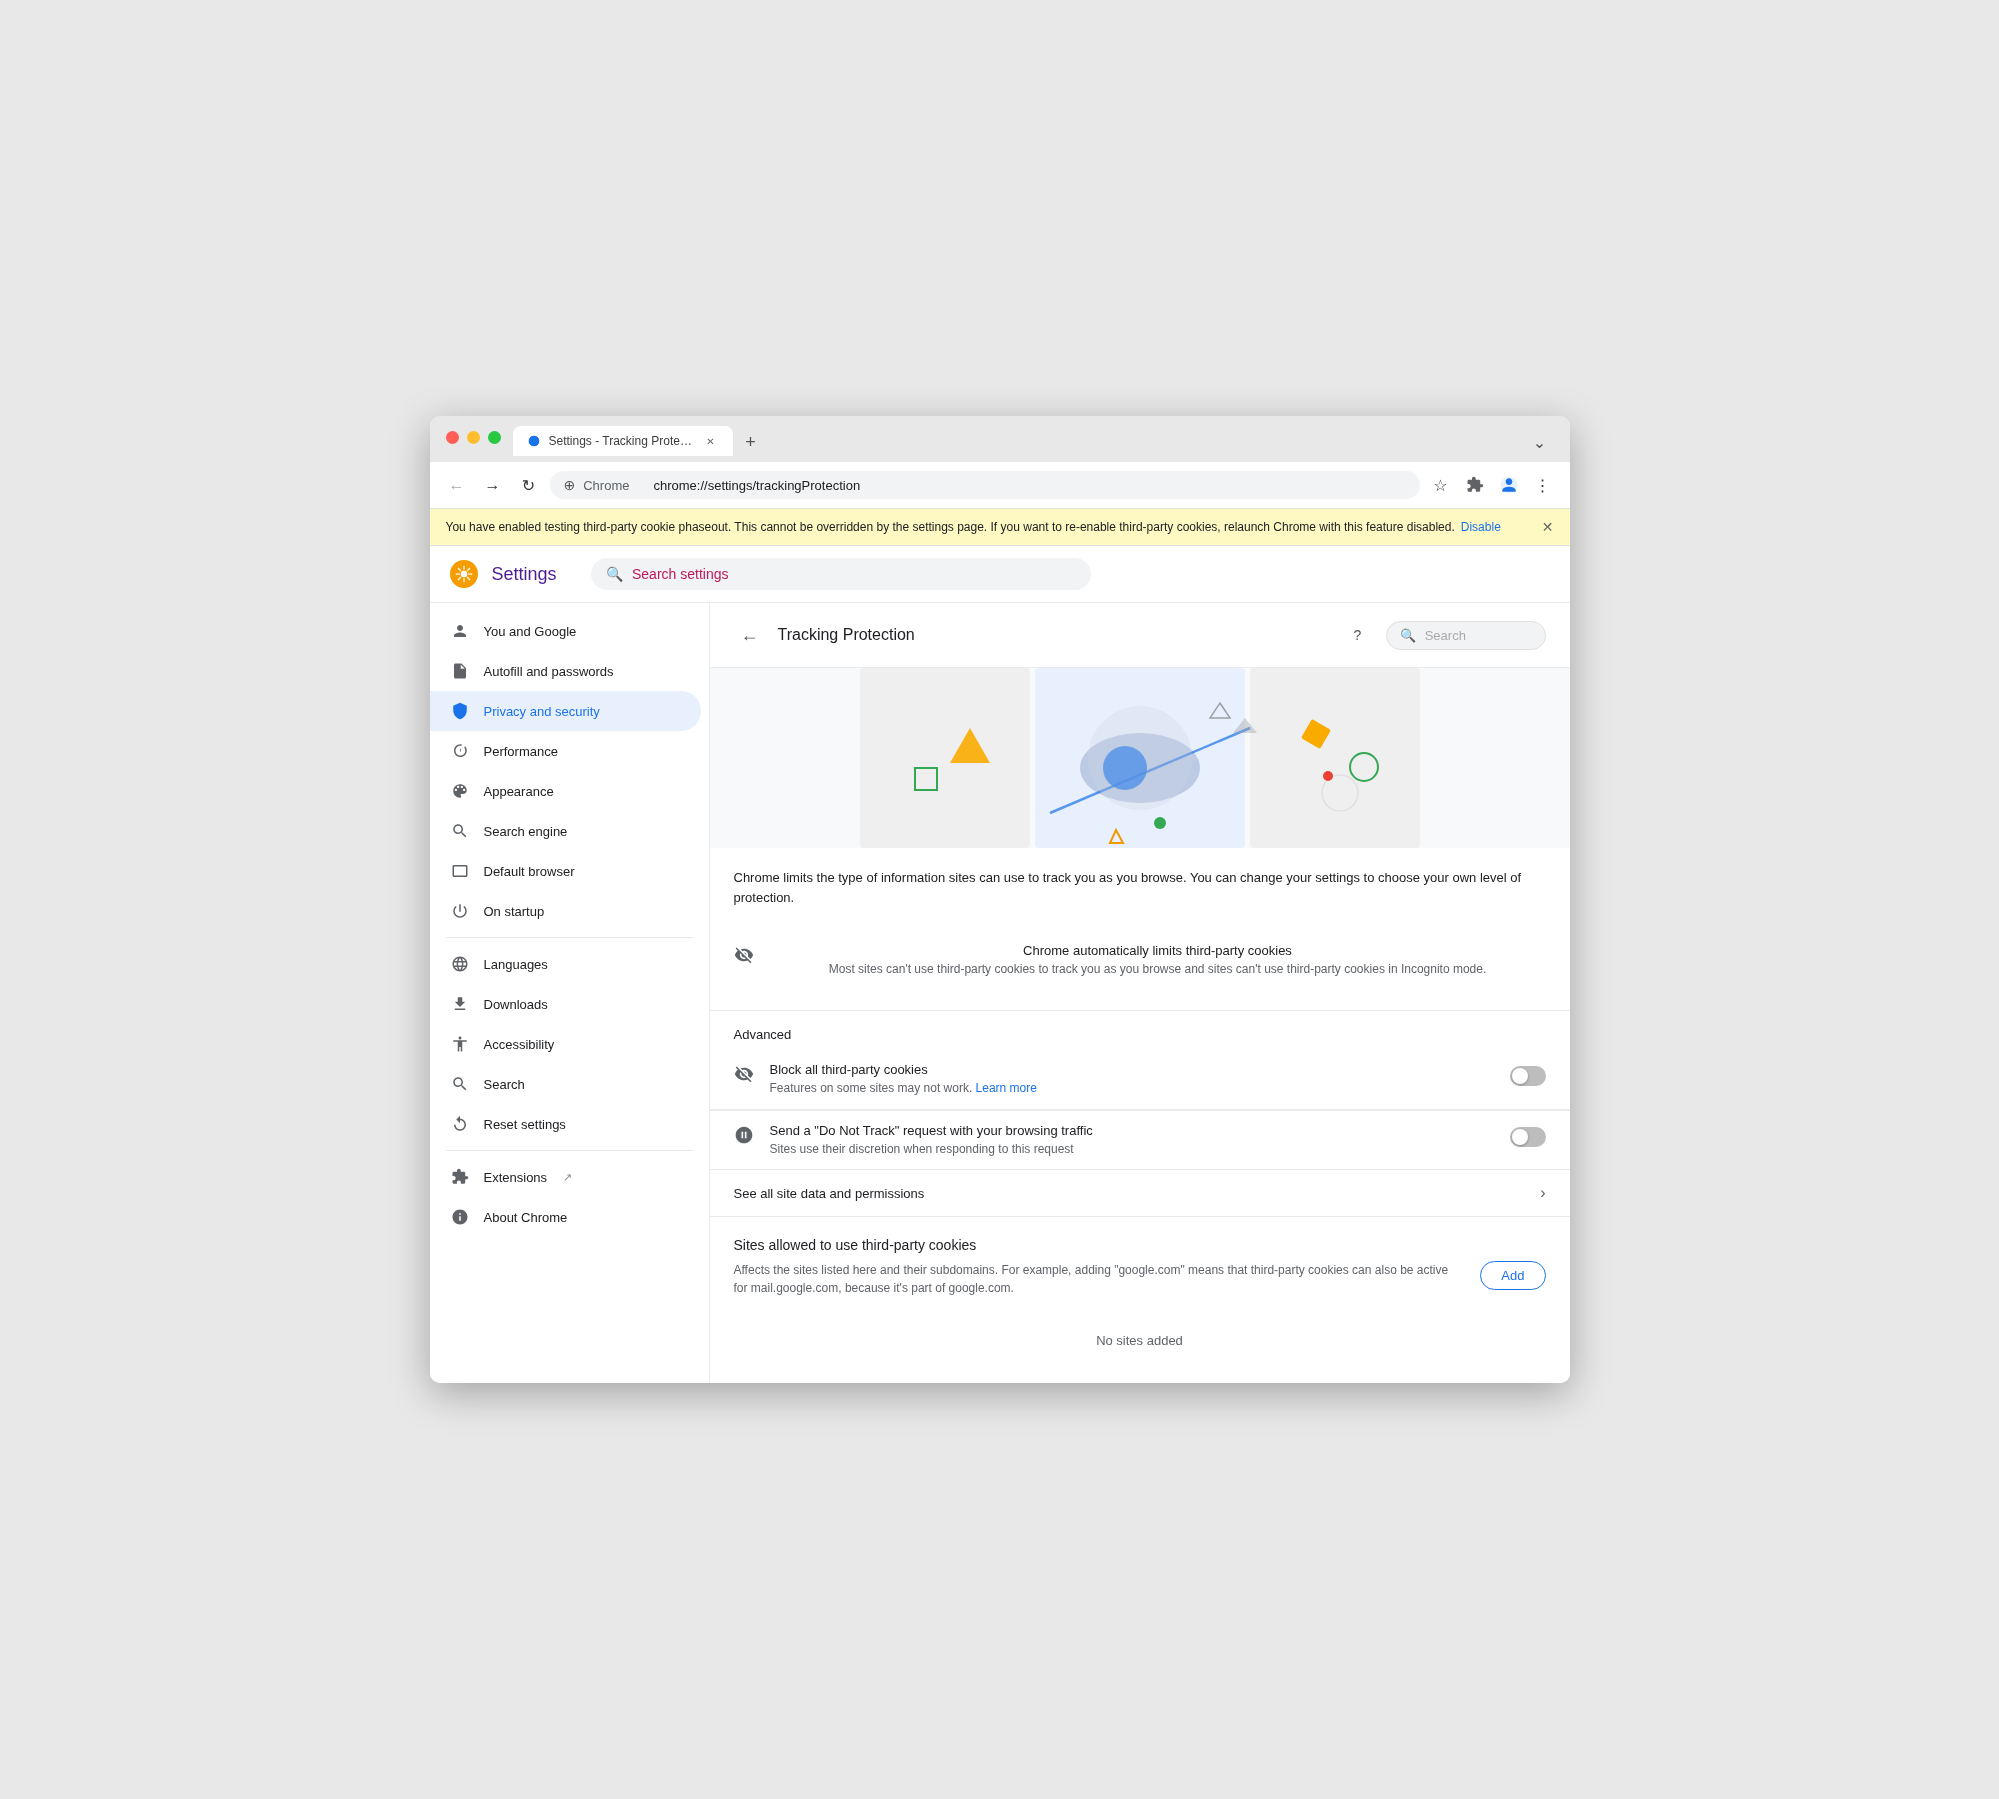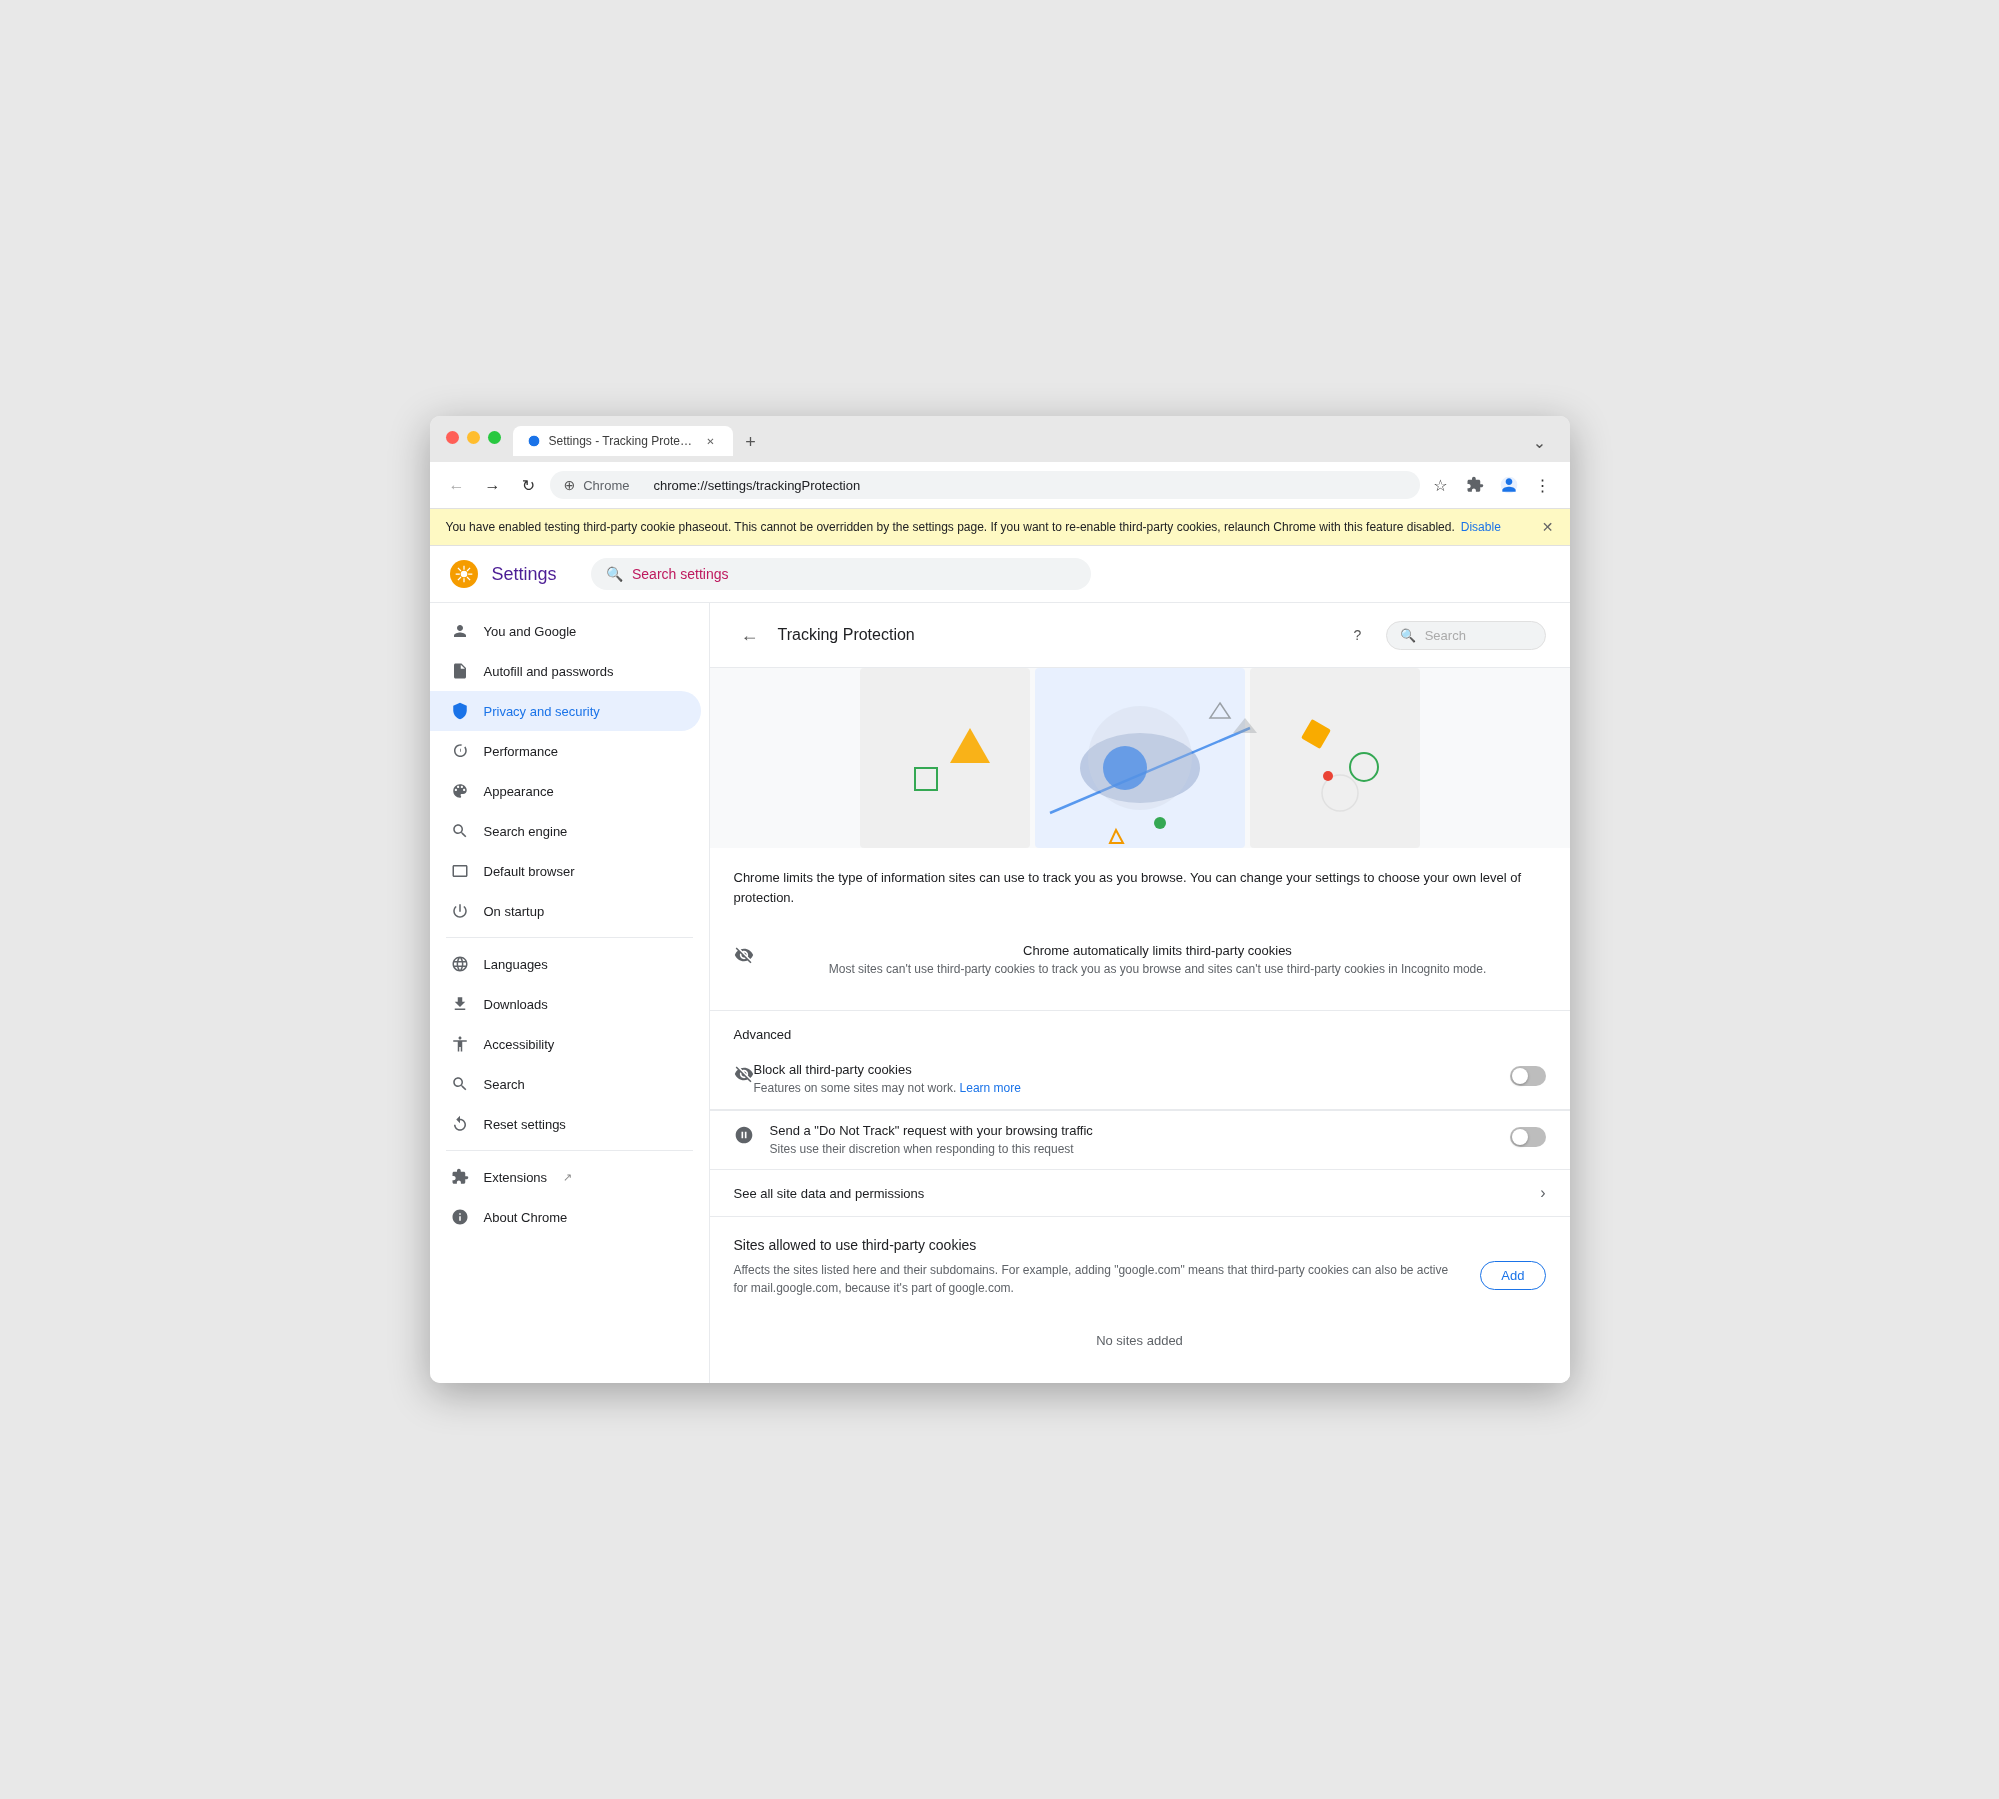--- a/index.html
+++ b/index.html
@@ -640,21 +640,21 @@
                 <div class="setting-title">Chrome automatically limits third-party cookies</div>
                 <div class="setting-desc">Most sites can't use third-party cookies to track you as you browse and sites can't use third-party cookies in Incognito mode.</div>
               </div>
             </div>
 
           </div>
 
           <div>
             <div class="section-label">Advanced</div>
 
-            <div class="content-section" style="display:flex; align-items:flex-start; padding: 12px 24px;">
+            <div class="content-section" style="display:flex; align-items:flex-start; gap:16px; padding: 12px 24px;">
               <div class="setting-icon" style="margin-top:2px;">
                 <svg width="20" height="20" viewBox="0 0 24 24" fill="#5f6368">
                     <path d="M12 7c2.76 0 5 2.24 5 5 0 .65-.13 1.26-.36 1.83l2.92 2.92c1.51-1.26 2.7-2.89 3.43-4.75-1.73-4.39-6-7.5-11-7.5-1.4 0-2.74.25-3.98.7l2.16 2.16C10.74 7.13 11.35 7 12 7zM2 4.27l2.28 2.28.46.46C3.08 8.3 1.78 10.02 1 12c1.73 4.39 6 7.5 11 7.5 1.55 0 3.03-.3 4.38-.84l.42.42L19.73 22 21 20.73 3.27 3 2 4.27zM7.53 9.8l1.55 1.55c-.05.21-.08.43-.08.65 0 1.66 1.34 3 3 3 .22 0 .44-.03.65-.08l1.55 1.55c-.67.33-1.41.53-2.2.53-2.76 0-5-2.24-5-5 0-.79.2-1.53.53-2.2zm4.31-.78l3.15 3.15.02-.16c0-1.66-1.34-3-3-3l-.17.01z"></path>
                   </svg>
               </div>
               <div class="setting-text">
                 <div class="setting-title">Block all third-party cookies</div>
                 <div class="setting-desc">
                   <span>Features on some sites may not work.</span>
                   <a href="#">Learn more</a>

